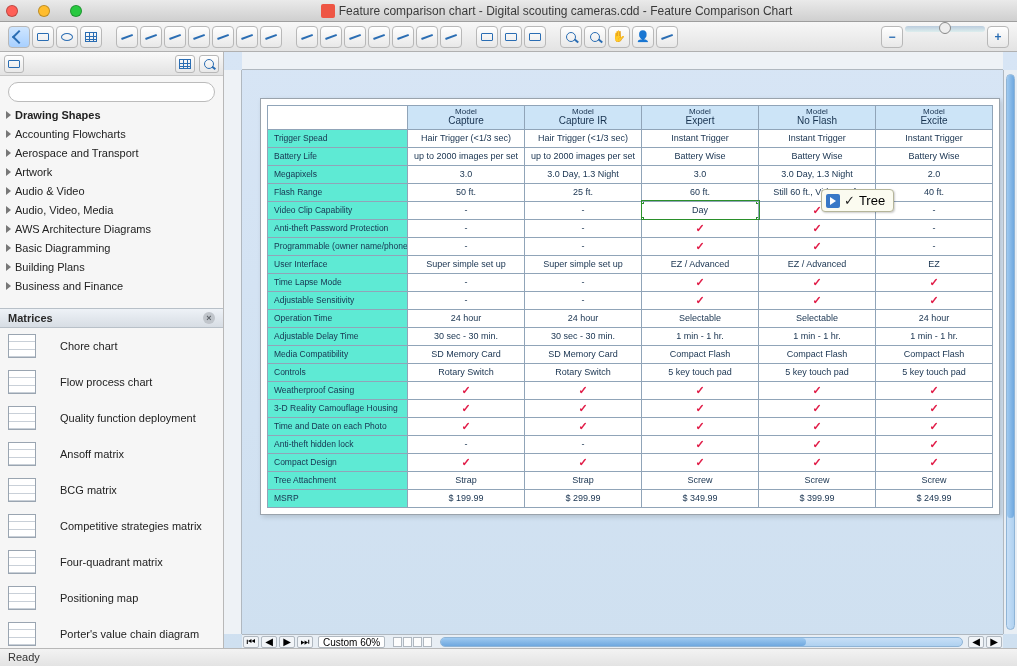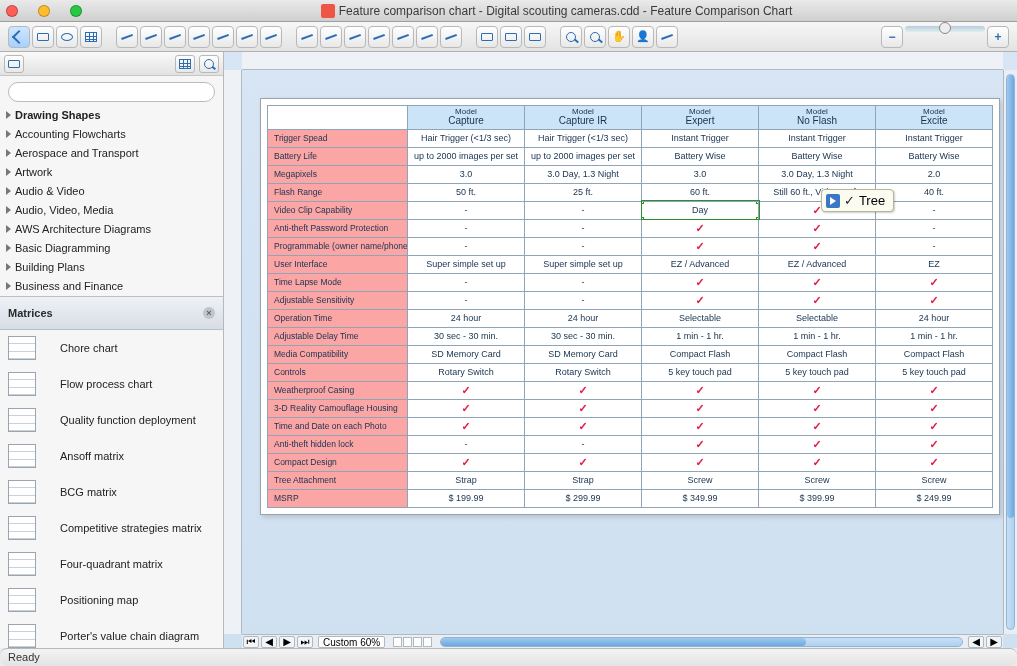--- a/index.html
+++ b/index.html
@@ -21,37 +21,37 @@
 .main { display:flex; height:calc(100% - 22px - 30px - 18px); }
 .sidebar { width:224px; background:#f6f6f6; border-right:1px solid #b8b8b8; display:flex; flex-direction:column; overflow:hidden;}
 .sb-top { height:24px; background:linear-gradient(#fafafa,#e2e2e2); border-bottom:1px solid #c7c7c7; display:flex; align-items:center; padding:0 4px; gap:4px;}
 .sb-top .smbtn{width:20px;height:18px;background:linear-gradient(#fff,#e8e8e8);border:1px solid #b8b8b8;border-radius:3px;display:flex;align-items:center;justify-content:center;}
 .sb-search{padding:6px 8px 4px;}
 .sb-search input{width:100%;height:20px;border-radius:10px;border:1px solid #bbb;padding:0 8px 0 22px;font-size:11px;background:#fff;}
 .sb-list{overflow:hidden;flex:1;}
 .sb-cat{display:flex;align-items:center;padding:3px 6px;gap:4px;color:#222;border-bottom:1px solid transparent;}
 .sb-cat .tri{width:0;height:0;border-top:4px solid transparent;border-bottom:4px solid transparent;border-left:5px solid #777;}
 .sb-cat.bold{font-weight:bold;}
-.sb-head{background:linear-gradient(#eef2f7,#d7dde4);border-top:1px solid #b8c0c8;border-bottom:1px solid #b8c0c8;padding:10px 8px;font-weight:bold;color:#2a2a2a;display:flex;align-items:center;justify-content:space-between;}
+.sb-head{background:linear-gradient(#eef2f7,#d7dde4);border-top:1px solid #b8c0c8;border-bottom:1px solid #b8c0c8;padding:3px 8px;font-weight:bold;color:#2a2a2a;display:flex;align-items:center;justify-content:space-between;margin-top:12px;}
 .sb-head .xcirc{width:12px;height:12px;border-radius:50%;background:#c0c5cb;display:flex;align-items:center;justify-content:center;font-size:9px;color:#5a5f66;}
 .sb-item{display:flex;align-items:center;gap:24px;padding:6px 8px;color:#222;}
 .sb-item .thumb{width:28px;height:24px;background:#fff;border:1px solid #9aa5b1;display:flex;flex-direction:column;}
 .sb-item .thumb .r{flex:1;border-bottom:1px solid #c9d0d8;} 
 
 .canvas-wrap{flex:1;position:relative;background:linear-gradient(#d7e5f5,#cfe0f0);overflow:hidden;}
 .ruler-h{position:absolute;left:18px;right:14px;top:0;height:18px;background:#eef2f6;border-bottom:1px solid #b0b8c0;}
 .ruler-v{position:absolute;left:0;top:18px;bottom:14px;width:18px;background:#eef2f6;border-right:1px solid #b0b8c0;}
 .canvas{position:absolute;left:18px;top:18px;right:14px;bottom:14px;overflow:hidden;}
 .page{position:absolute;left:18px;top:28px;width:740px;background:#fff;border:1px solid #9aa3ac;box-shadow:2px 2px 5px rgba(0,0,0,.15);padding:6px;}
 .grid{width:100%;border-collapse:collapse;table-layout:fixed;font-size:9px;color:#17324f;}
 .grid th,.grid td{border:1px solid #90a4b8;padding:2px 4px;text-align:center;vertical-align:middle;height:18px;overflow:hidden;white-space:nowrap;}
 .grid thead th{background:#cce4f7;color:#17324f;font-weight:normal;}
 .grid thead th .mlabel{display:block;font-size:8px;line-height:1.05;text-align:center;}
 .grid thead th .mname{display:block;font-weight:normal;font-size:10px;line-height:1.05;}
-.grid td.rowlabel{background:#fca5a5;text-align:left;font-size:8.5px;padding-left:6px;color:#17324f;}
+.grid td.rowlabel{background:#5eead4;text-align:left;font-size:8.5px;padding-left:6px;color:#17324f;}
 .grid .corner{background:#fff;}
 .chk{color:#e11d48;font-size:11px;font-weight:bold;}
 .dash{color:#17324f;}
 
 .sel-row td{border-top:1px dashed #444;border-bottom:1px dashed #444;}
 .sel-cell{outline:1.5px solid #2a8f2a;position:relative;}
 .handle{position:absolute;width:6px;height:6px;background:#fff;border:1px solid #2a8f2a;}
 .h-tl{left:-4px;top:-4px;} .h-tr{right:-4px;top:-4px;} .h-bl{left:-4px;bottom:-4px;} .h-br{right:-4px;bottom:-4px;}
 
 .tooltip{position:absolute;left:560px;top:90px;background:#fbfbf0;border:1px solid #b5b59a;border-radius:4px;padding:3px 8px 3px 4px;font-size:13px;display:flex;align-items:center;gap:4px;box-shadow:1px 1px 2px rgba(0,0,0,.2);}
@@ -60,21 +60,21 @@
 
 .sb-h{position:absolute;left:18px;right:14px;bottom:0;height:14px;background:#e8eef4;border-top:1px solid #b0b8c0;display:flex;align-items:center;font-size:10px;}
 .sb-h .navbtn{width:16px;height:12px;border:1px solid #b0b8c0;background:#f2f5f8;margin:0 1px;border-radius:2px;display:flex;align-items:center;justify-content:center;}
 .sb-h .zoombox{border:1px solid #b0b8c0;background:#fff;padding:0 4px;height:12px;line-height:12px;margin:0 4px;border-radius:2px;}
 .sb-h .track{flex:1;height:10px;background:linear-gradient(#c7dff7,#afd1f0);border:1px solid #8fb4d6;border-radius:5px;margin:0 4px;position:relative;}
 .sb-h .thumb{position:absolute;left:0;width:70%;top:0;bottom:0;background:linear-gradient(#9ec9f0,#6fa8df);border-radius:5px;}
 .sb-v{position:absolute;right:0;top:18px;bottom:14px;width:14px;background:#e8eef4;border-left:1px solid #b0b8c0;display:flex;flex-direction:column;}
 .sb-v .track{flex:1;background:linear-gradient(90deg,#c7dff7,#afd1f0);border:1px solid #8fb4d6;border-radius:5px;margin:4px 2px;position:relative;}
 .sb-v .thumb{position:absolute;top:0;height:80%;left:0;right:0;background:linear-gradient(90deg,#9ec9f0,#6fa8df);border-radius:5px;}
 
-.status{height:18px;background:linear-gradient(#f3f3f3,#e3e3e3);border-top:1px solid #b8b8b8;font-size:11px;color:#333;padding:2px 8px;border-radius:7px;}
+.status{height:18px;background:linear-gradient(#f3f3f3,#e3e3e3);border-top:1px solid #b8b8b8;font-size:11px;color:#333;padding:2px 8px;}
 
 .ic{display:block;}
 .ic-arrow{width:10px;height:10px;border-left:2px solid #2a6db3;border-bottom:2px solid #2a6db3;transform:rotate(45deg);} 
 .ic-rect{width:12px;height:8px;border:1.5px solid #2a6db3;border-radius:1px;}
 .ic-ell{width:12px;height:8px;border:1.5px solid #2a6db3;border-radius:50%;}
 .ic-line{width:12px;height:1.5px;background:#2a6db3;transform:rotate(-20deg);}
 .ic-zoom{width:10px;height:10px;border:1.5px solid #2a6db3;border-radius:50%;position:relative;}
 .ic-zoom:after{content:"";position:absolute;width:5px;height:1.5px;background:#2a6db3;right:-4px;bottom:-1px;transform:rotate(40deg);}
 .ic-hand{font-size:11px;color:#2a6db3;}
 .ic-minus{font-size:12px;color:#2a6db3;font-weight:bold;}

